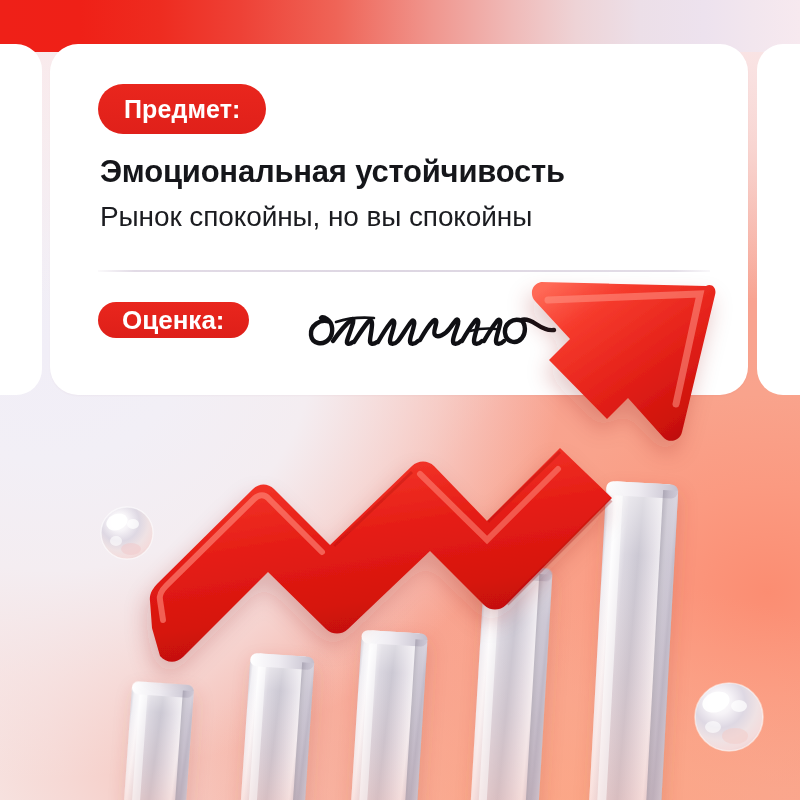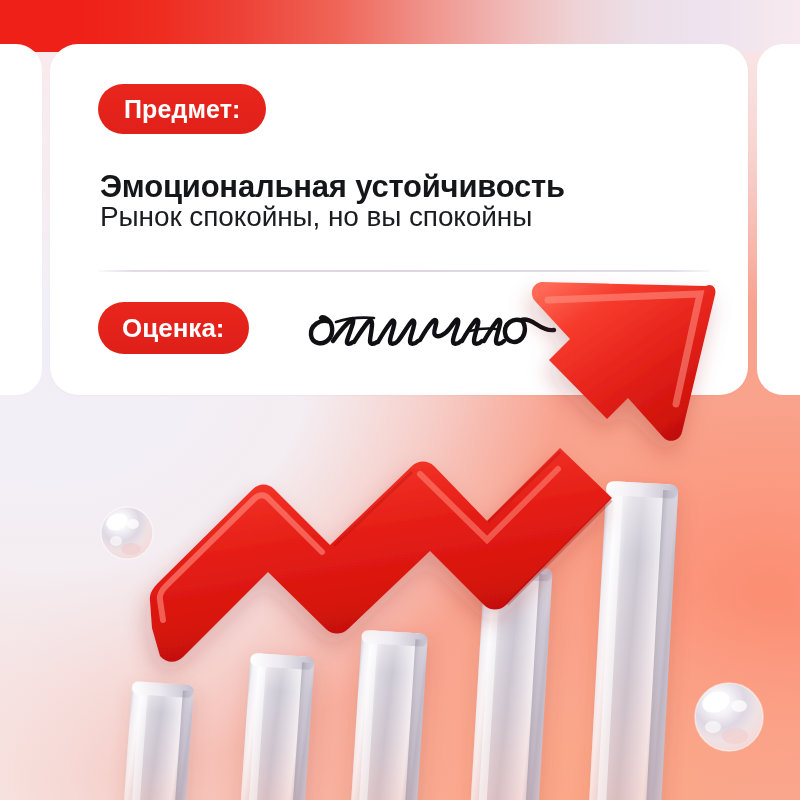--- a/index.html
+++ b/index.html
@@ -73,35 +73,35 @@
   .pill-subject{
     position:absolute; left:48px; top:40px;
     height:50px; padding:14px 26px;
     font-size:25px;
     letter-spacing:0.1px;
     background:linear-gradient(180deg,#e9261d 0%,#e0201a 100%);
   }
   .title{
     position:absolute; left:50px; top:110px;
     font-size:31px; font-weight:bold; color:#15161a;
-    letter-spacing:-0.2px; white-space:nowrap;margin-top:15px;
+    letter-spacing:-0.2px; white-space:nowrap;
   }
   .subtitle{
     position:absolute; left:50px; top:157px;
     font-size:28px; font-weight:normal; color:#1b1c20;
     letter-spacing:-0.1px; white-space:nowrap;
   }
   .divider{
     position:absolute; left:48px; top:226px;
     width:612px; height:1.5px;
     background:linear-gradient(90deg, rgba(226,219,229,0.15) 0%, #e2dbe6 6%, #ddd6e2 50%, #e3dde7 94%, rgba(226,219,229,0.2) 100%);
   }
   .pill-grade{
     position:absolute; left:48px; top:258px;
-    height:52px; padding:0 24px;
+    height:36px; padding:0 24px;
     font-size:26px;
     background:linear-gradient(180deg,#e9261d 0%,#de1f19 100%);
   }
   .score-script{
     position:absolute; left:250px; top:256px;
     width:270px; height:58px;
   }
   .score-script svg{ width:100%; height:100%; overflow:visible; }
 
   

